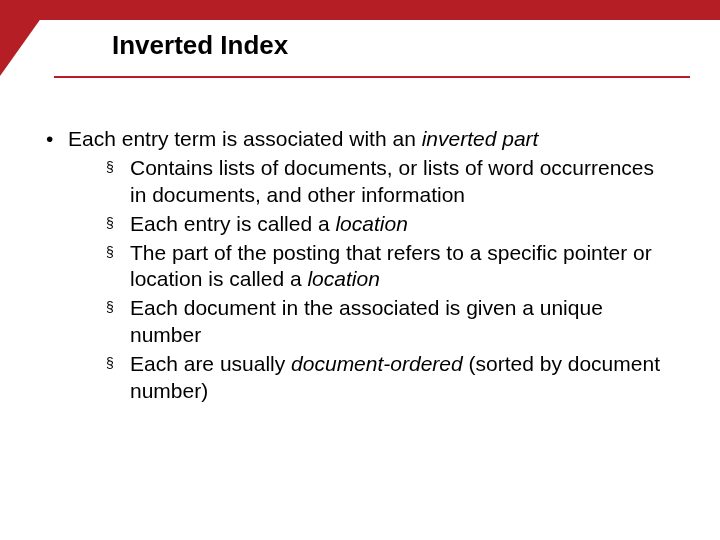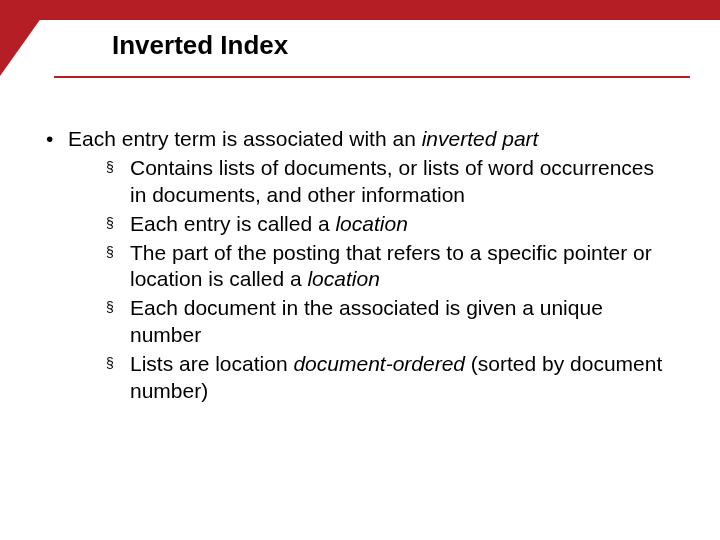--- a/index.html
+++ b/index.html
@@ -117,18 +117,18 @@
     </div>
 
     <div class="sub-row">
       <div class="square">§</div>
       <div class="sub-text">Each document in the associated is given a unique number</div>
     </div>
 
     <div class="sub-row">
       <div class="square">§</div>
       <div class="sub-text">
-        <span>Lists are location </span><span class="italic">document-ordered</span><span> (sorted by document number)</span>
+        <span>Each are usually </span><span class="italic">document-ordered</span><span> (sorted by document number)</span>
       </div>
     </div>
 
   </div>
 </div>
 
 </body></html>

